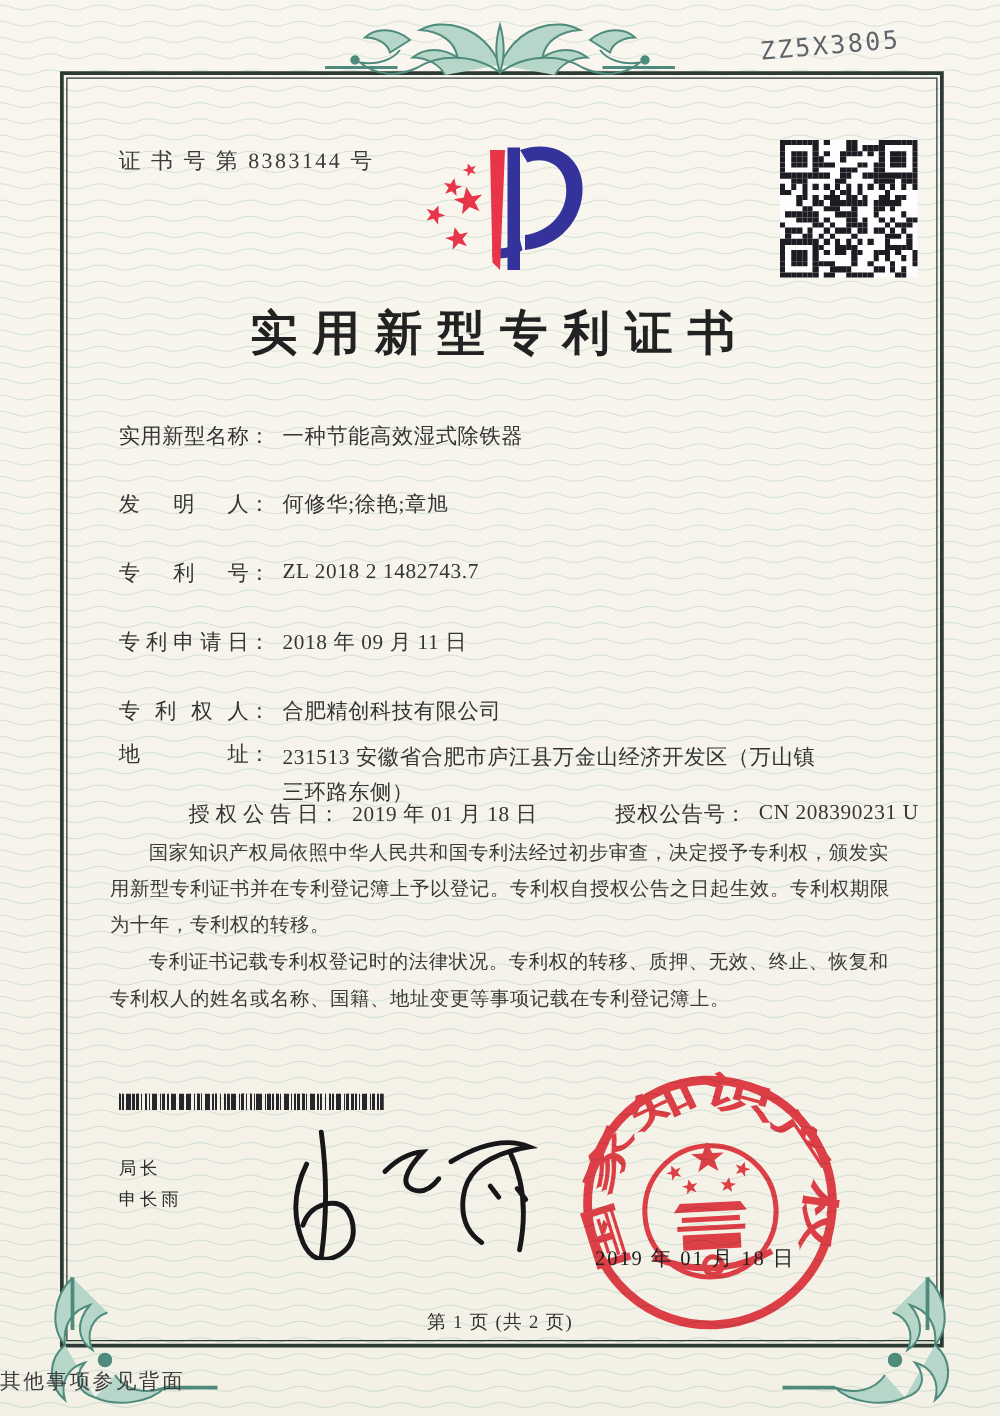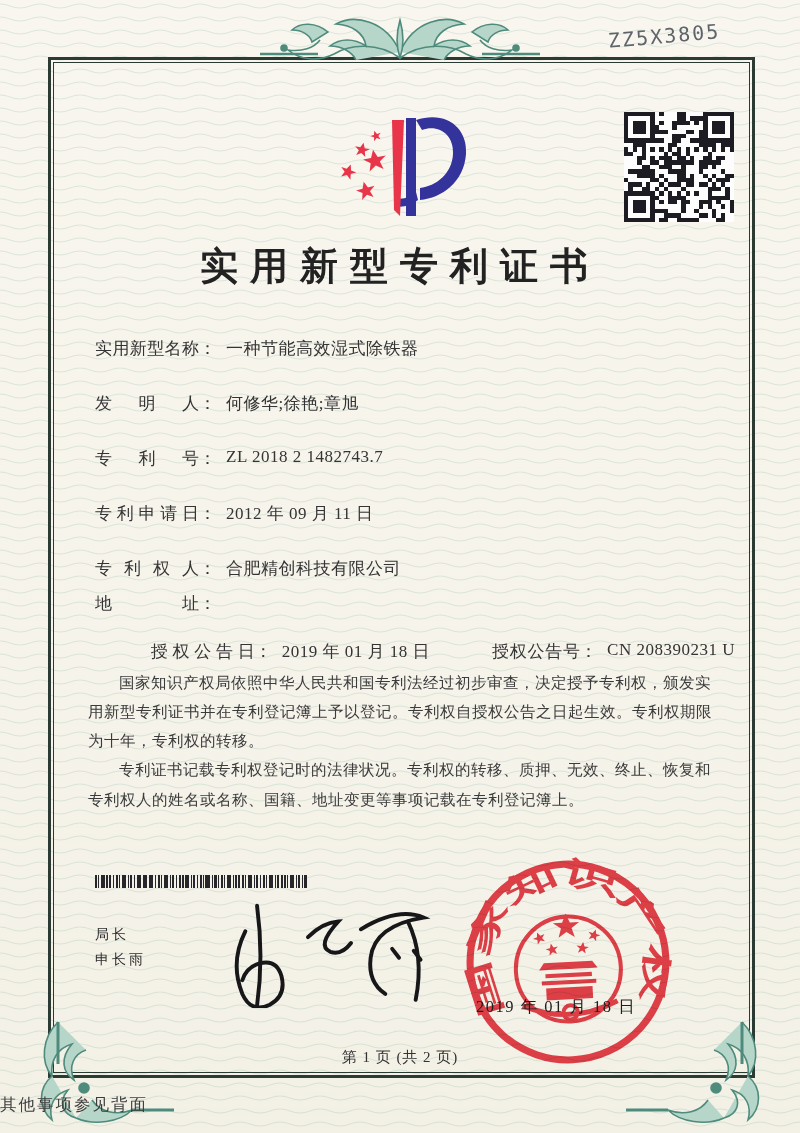--- a/index.html
+++ b/index.html
@@ -91,20 +91,21 @@
       <path d="M24 62 C10 74 10 94 24 106 C20 92 26 80 40 76 C30 88 34 100 48 104"></path>
       <path d="M48 104 C66 112 92 108 104 96 C88 102 72 98 64 86"></path>
       <circle cx="56" cy="74" r="5" fill="#4e8b7c"></circle>
       <path d="M104 96 L146 96" stroke-width="3" fill="none"></path>
       <path d="M30 8 L30 50" stroke-width="3" fill="none"></path>
     </g>
   </svg>
 
   <div class="abs handwriting">ZZ5X3805</div>
 
+  <div class="abs cert-no">证 书 号 第 8383144 号</div>
 
   <svg class="abs logo" width="144" height="128" viewBox="0 0 144 128">
     <defs>
       <path id="star" d="M0,-10 L2.94,-3.09 10,-3.09 4.05,1.18 6.18,8.09 0,4 -6.18,8.09 -4.05,1.18 -10,-3.09 -2.94,-3.09 Z"></path>
     </defs>
 
     <path d="M76 12 L86 12 L86 110 L76 110 Z" fill="#33339b"></path>
     <path d="M86 14 C116 4 138 22 136 48 C134 76 112 92 90 94 L90 82 C106 80 122 68 123 48 C124 28 108 18 92 24 Z" fill="#33339b"></path>
     <path d="M88 94 C80 100 72 102 64 100 L64 92 C72 94 80 92 86 86 Z" fill="#33339b"></path>
 
@@ -758,30 +759,31 @@
     <span class="f-value">何修华;徐艳;章旭</span>
   </div>
   <div class="abs field-row" style="top:447px;">
     <span class="f-label">专利号</span>
       <span class="f-colon">：</span>
     <span class="f-value">ZL 2018 2 1482743.7</span>
   </div>
   <div class="abs field-row" style="top:502px;">
     <span class="f-label">专利申请日</span>
       <span class="f-colon">：</span>
-    <span class="f-value">2012 年 09 月 11 日</span>
+    <span class="f-value">2018 年 09 月 11 日</span>
   </div>
   <div class="abs field-row" style="top:557px;">
     <span class="f-label">专利权人</span>
       <span class="f-colon">：</span>
     <span class="f-value">合肥精创科技有限公司</span>
   </div>
   <div class="abs field-row" style="top:592px;">
     <span class="f-label">地址</span>
       <span class="f-colon">：</span>
+    <span class="f-value addr-value">231513 安徽省合肥市庐江县万金山经济开发区（万山镇三环路东侧）</span>
   </div>
   <div class="abs field-row" style="top:640px;justify-content:flex-end;">
     <span class="f-label">授权公告日</span>
       <span class="f-colon">：</span>
     <span class="f-value">2019 年 01 月 18 日</span>
     <span class="grant-group2">
       <span class="f-label">授权公告号</span>
         <span class="f-colon">：</span>
       <span class="f-value">CN 208390231 U</span>
     </span>

